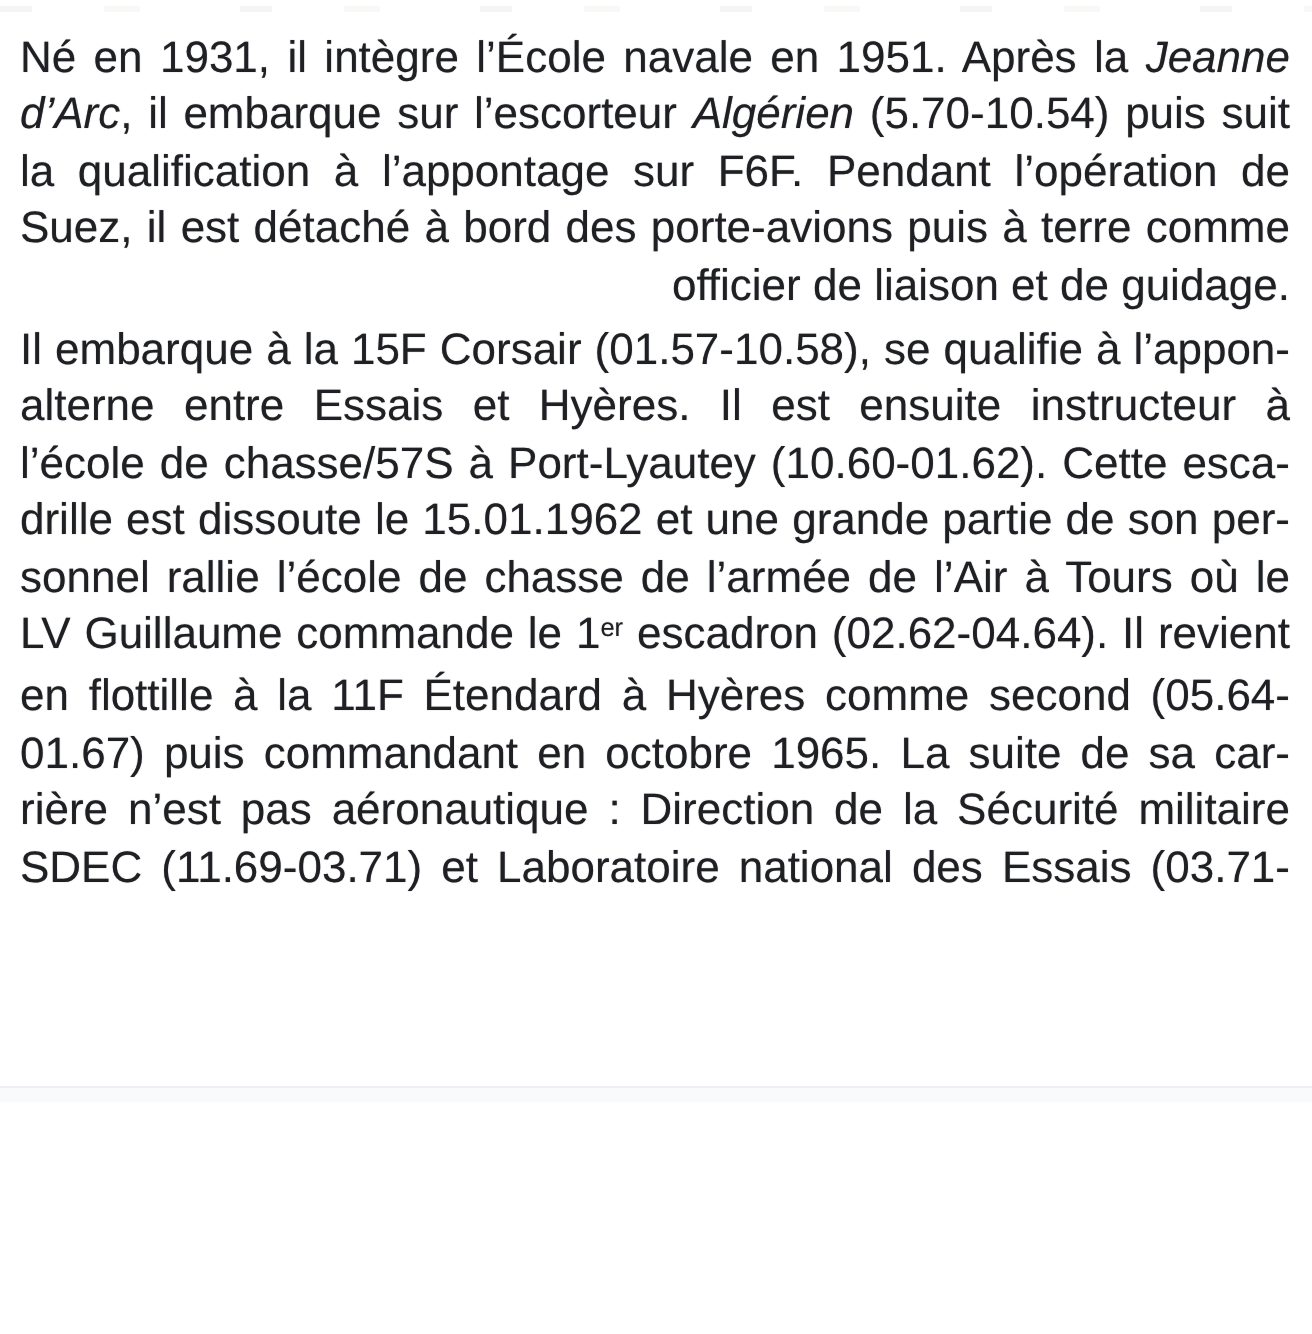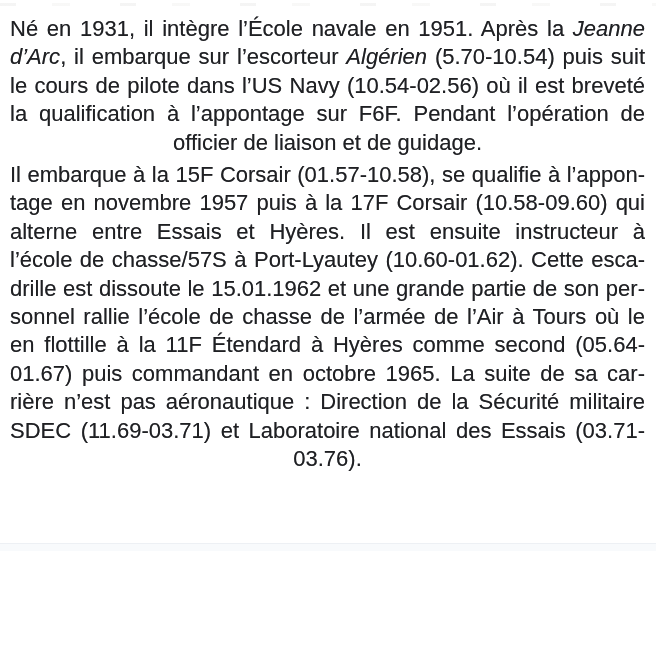--- a/index.html
+++ b/index.html
@@ -30,21 +30,21 @@
     pointer-events: none;
   }
   .text-content {
     padding: 15px 11px 0 10px;
     font-size: 22px;
     line-height: 28.4px;
     color: var(--text);
     text-shadow: 0 0 0.5px rgba(28,30,38,0.55);
   }
   .paragraph + .paragraph { margin-top: 4px; }
-  .text-line { text-align: center; white-space: normal; }
+  .text-line { text-align: right; white-space: normal; }
   .text-line.justified {
     text-align: justify;
     text-align-last: justify;
     text-justify: inter-word;
   }
   .run.italic { font-style: italic; }
   .run.sup {
     font-size: 0.58em;
     position: relative;
     top: -0.45em;
@@ -58,32 +58,31 @@
 </style>
 </head>
 <body>
 
 <div class="page">
   <div class="scan-artifact-top"></div>
   <div class="text-content">
       <div class="paragraph">
         <div class="text-line justified"><span class="run">Né en 1931, il intègre l’École navale en 1951. Après la </span><span class="run italic">Jeanne</span></div>
         <div class="text-line justified"><span class="run italic">d’Arc</span><span class="run">, il embarque sur l’escorteur </span><span class="run italic">Algérien</span><span class="run"> (5.70-10.54) puis suit</span></div>
-        <div class="text-line justified"><span class="run">le cours de pilote dans l’US Navy (10.54-02.56) où il est breveté</span></div>
         <div class="text-line justified"><span class="run">la qualification à l’appontage sur F6F. Pendant l’opération de</span></div>
+        <div class="text-line justified"><span class="run">Suez, il est détaché à bord des porte-avions puis à terre comme</span></div>
         <div class="text-line"><span class="run">officier de liaison et de guidage.</span></div>
       </div>
       <div class="paragraph">
         <div class="text-line justified"><span class="run">Il embarque à la 15F Corsair (01.57-10.58), se qualifie à l’appon-</span></div>
-        <div class="text-line justified"><span class="run">tage en novembre 1957 puis à la 17F Corsair (10.58-09.60) qui</span></div>
         <div class="text-line justified"><span class="run">alterne entre Essais et Hyères. Il est ensuite instructeur à</span></div>
         <div class="text-line justified"><span class="run">l’école de chasse/57S à Port-Lyautey (10.60-01.62). Cette esca-</span></div>
         <div class="text-line justified"><span class="run">drille est dissoute le 15.01.1962 et une grande partie de son per-</span></div>
         <div class="text-line justified"><span class="run">sonnel rallie l’école de chasse de l’armée de l’Air à Tours où le</span></div>
+        <div class="text-line justified"><span class="run">LV Guillaume commande le 1</span><span class="run sup">er</span><span class="run"> escadron (02.62-04.64). Il revient</span></div>
         <div class="text-line justified"><span class="run">en flottille à la 11F Étendard à Hyères comme second (05.64-</span></div>
         <div class="text-line justified"><span class="run">01.67) puis commandant en octobre 1965. La suite de sa car-</span></div>
         <div class="text-line justified"><span class="run">rière n’est pas aéronautique : Direction de la Sécurité militaire</span></div>
         <div class="text-line justified"><span class="run">SDEC (11.69-03.71) et Laboratoire national des Essais (03.71-</span></div>
-        <div class="text-line"><span class="run">03.76).</span></div>
       </div>
     </div>
   <div class="page-bottom-strip"></div>
 </div>
 
 </body></html>

